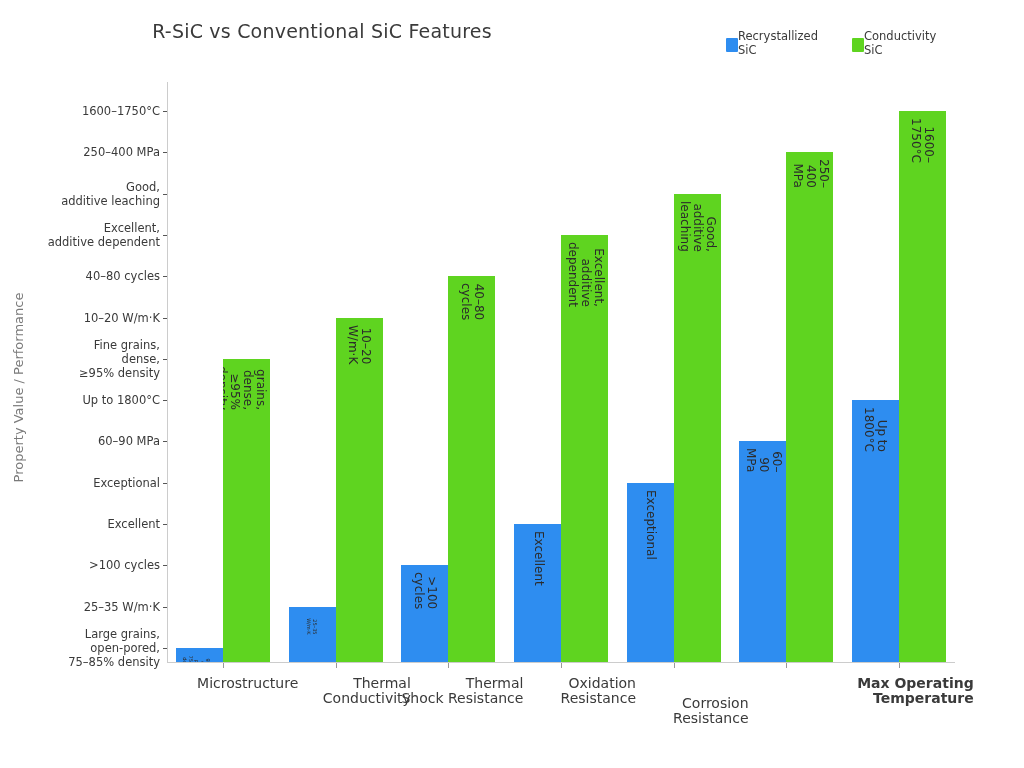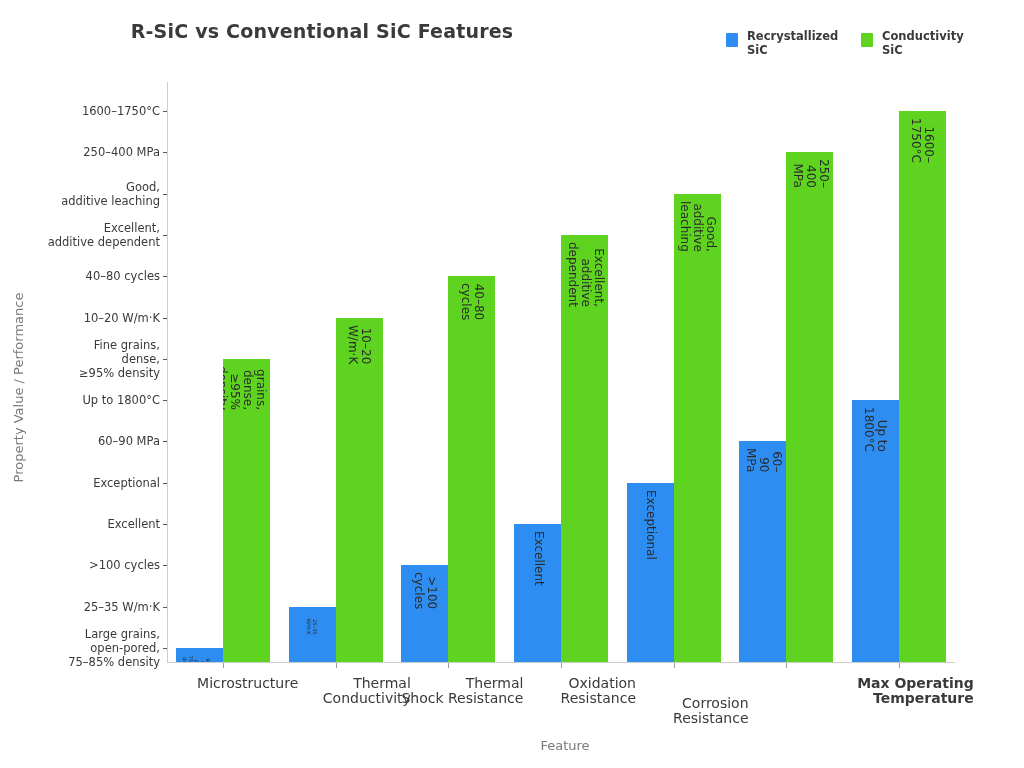--- a/index.html
+++ b/index.html
@@ -1,24 +1,24 @@
 <!DOCTYPE html>
 <html><head>
 <meta charset="utf-8">
 <style>
   html,body{margin:0;padding:0;}
   body{width:1024px;height:768px;background:#ffffff;font-family:"DejaVu Sans","Liberation Sans",sans-serif;overflow:hidden;position:relative;}
   #root{position:absolute;inset:0;}
 
   .chart-title{position:absolute;left:0;top:20px;width:1024px;text-align:center;font-size:19px;color:#3a3a3a;letter-spacing:.2px;}
-  .chart-title span{position:relative;left:-190px;font-weight:bold;}
+  .chart-title span{position:relative;left:-190px;}
 
   
   .legend{position:absolute;top:30px;left:726px;display:flex;gap:40px;align-items:flex-start;}
-  .legend-item{display:flex;align-items:flex-start;gap:9px;font-weight:bold;}
+  .legend-item{display:flex;align-items:center;}
   .legend-swatch{width:12px;height:14px;margin-top:3px;border-radius:1px;flex:0 0 auto;}
   .legend-label{font-size:11.5px;color:#3a3a3a;line-height:13.5px;width:74px;}
 
   
   .plot{position:absolute;left:167px;top:82px;width:788px;height:581px;}
   .spine-left{position:absolute;left:0;top:0;width:1px;height:581px;background:#cccccc;}
   .spine-bottom{position:absolute;left:0;bottom:0;width:788px;height:1px;background:#cccccc;}
   .ytick-mark{position:absolute;left:-4px;width:4px;height:1px;background:#555;}
   .ytick-label{position:absolute;right:7px;text-align:right;font-size:11.5px;color:#3a3a3a;line-height:14px;white-space:pre-line;transform:translateY(-50%);width:170px;}
 
@@ -52,23 +52,20 @@
 SiC</div>
       </div>
       <div class="legend-item">
         <div class="legend-swatch" style="background: rgb(95, 212, 32);"></div>
         <div class="legend-label">Conductivity
 SiC</div>
       </div>
     </div>
 
   <div class="axis-y-title">Property Value / Performance</div>
-  <div class="axis-x-title">
-    <span>Feature</span>
-  </div>
 
   <div class="plot" id="plot">
     <div class="spine-left"></div>
     <div class="spine-bottom"></div>
   <div class="bar" style="left: 9.28571px; width: 47px; height: 14px; background: rgb(46, 141, 240);">
         <div class="bar-text tiny">Large grains, open-pored, 75–85% density</div>
       </div>
       <div class="bar" style="left: 121.857px; width: 47px; height: 55.3077px; background: rgb(46, 141, 240);">
         <div class="bar-text tiny">25–35 W/m·K</div>
       </div>

